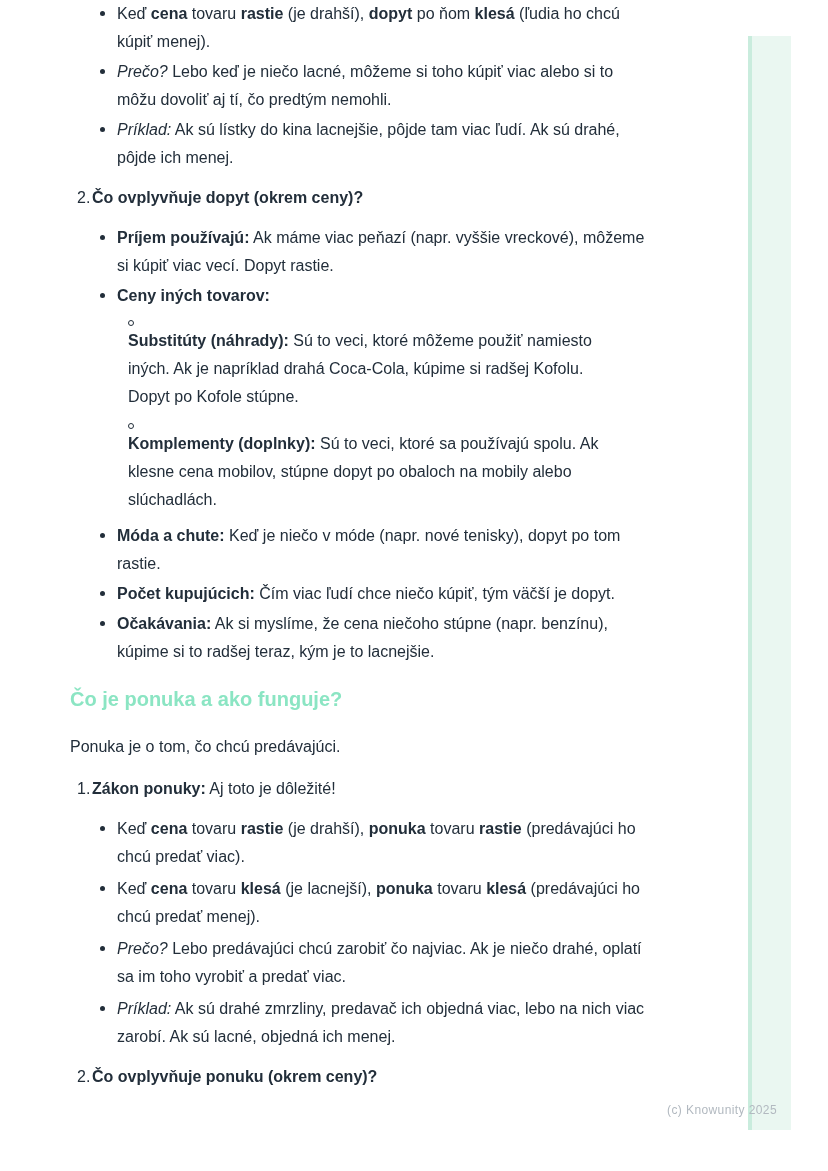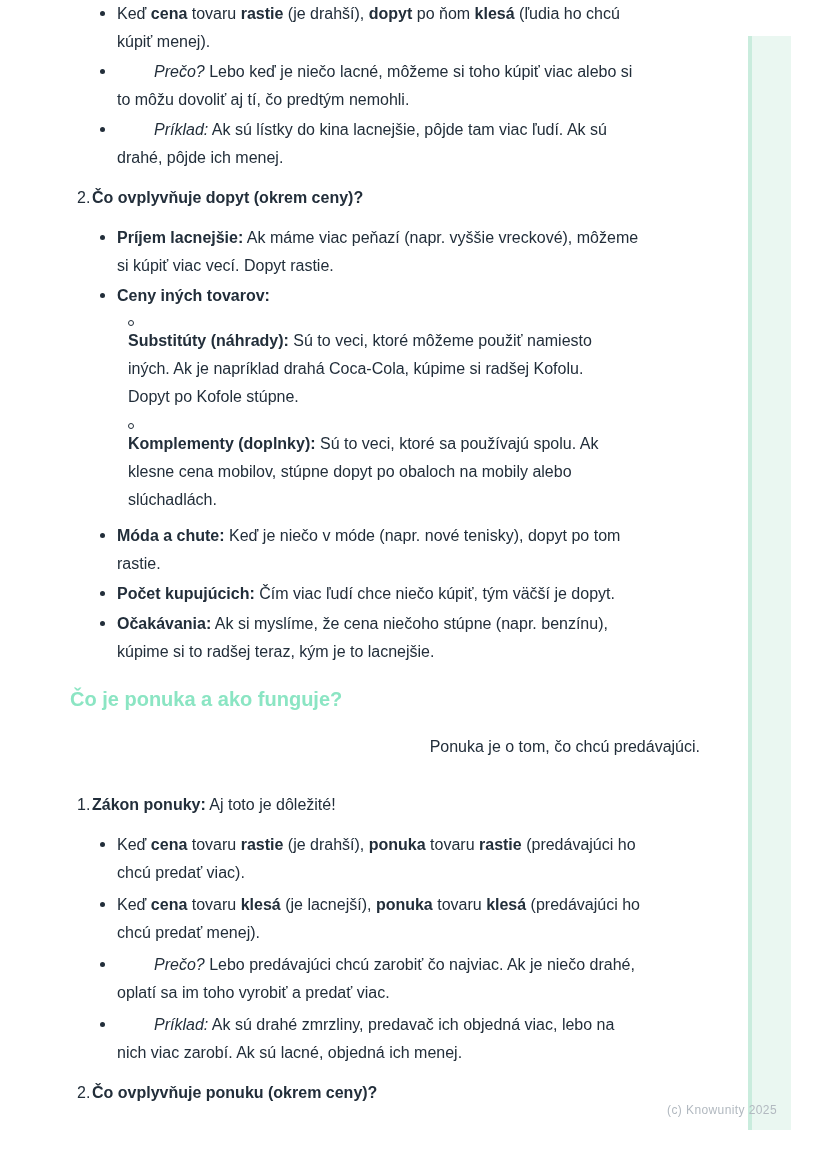--- a/index.html
+++ b/index.html
@@ -20,21 +20,21 @@
     font-size:16px;line-height:28px;
   }
   .side-bar{
     position:absolute;left:748px;top:36px;width:43px;height:1094px;
     background:var(--sidebar-fill-color);
     border-left:4px solid var(--sidebar-line-color);
     z-index:0;
   }
   .content{position:absolute;top:0;left:0;width:700px;z-index:1;}
   .b{font-weight:bold;}
-  .i{font-style:italic;margin-left:37px;}
+  .i{font-style:italic;}
   ul,li,p,h2{margin:0;padding:0;list-style:none;}
   .li1{display:flex;padding-left:100px;}
   .li2{display:flex;padding-left:11px;flex-direction:column;}
   .mk1,.mk2{flex:0 0 17px;}
   .mk1::before{
     content:"";display:block;width:5px;height:5px;border-radius:50%;
     background:currentColor;margin-top:11px;
   }
   .mk2::before{
     content:"";display:block;width:4px;height:4px;border-radius:50%;
@@ -46,21 +46,21 @@
   .sub-list{margin-bottom:6px;}
   .sub-list li + li{margin-top:2px;justify-content:space-between;}
   .list-supply li + li{margin-top:4px;}
   .num-item{display:flex;padding-left:77px;margin-top:12px;margin-bottom:12px;}
   .num-item .num{flex:0 0 15px;}
   .h2{
     margin:15px 0 16px 70px;
     font-size:20px;line-height:36px;font-weight:bold;
     color:var(--accent-heading-color);
   }
-  .para{margin:0 0 30px 70px;text-align:right;}
+  .para{margin:0 0 14px 70px;}
   .footer{
     position:absolute;top:1103px;right:51px;z-index:2;
     font-size:12px;line-height:14px;letter-spacing:0.4px;
     color:var(--footer-color);
   }
 </style>
 </head>
 <body>
 
 <div class="side-bar"></div>
@@ -83,21 +83,21 @@
   </ul>
 
   <div class="num-item">
     <span class="num">2.</span>
     <span class="txt"><span class="b">Čo ovplyvňuje dopyt (okrem ceny)?</span></span>
   </div>
 
   <ul class="list">
     <li class="li1">
       <span class="mk1"></span>
-      <span class="txt"><span class="b">Príjem lacnejšie:</span><span> Ak máme viac peňazí (napr. vyššie vreckové), môžeme si kúpiť viac vecí. Dopyt rastie.</span></span>
+      <span class="txt"><span class="b">Príjem používajú:</span><span> Ak máme viac peňazí (napr. vyššie vreckové), môžeme si kúpiť viac vecí. Dopyt rastie.</span></span>
     </li>
     <li class="li1">
       <span class="mk1"></span>
       <span class="txt">
         <span><span class="b">Ceny iných tovarov:</span></span>
         <ul class="sub-list">
           <li class="li2">
             <span class="mk2"></span>
             <span class="txt"><span class="b">Substitúty (náhrady):</span><span> Sú to veci, ktoré môžeme použiť namiesto iných. Ak je napríklad drahá Coca-Cola, kúpime si radšej Kofolu. Dopyt po Kofole stúpne.</span></span>
           </li>

